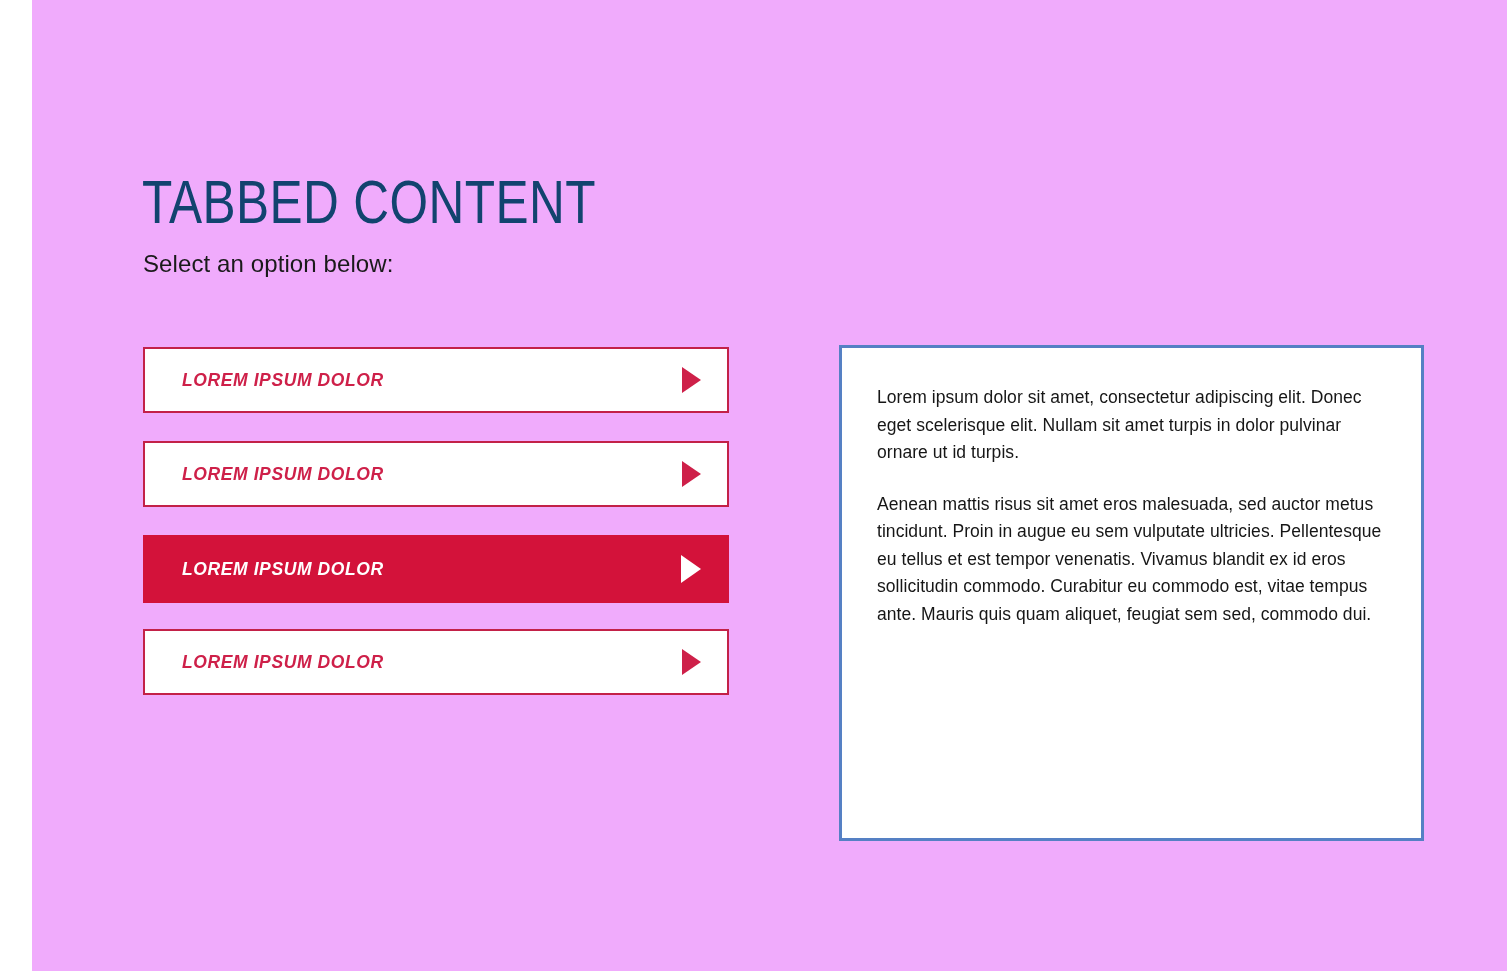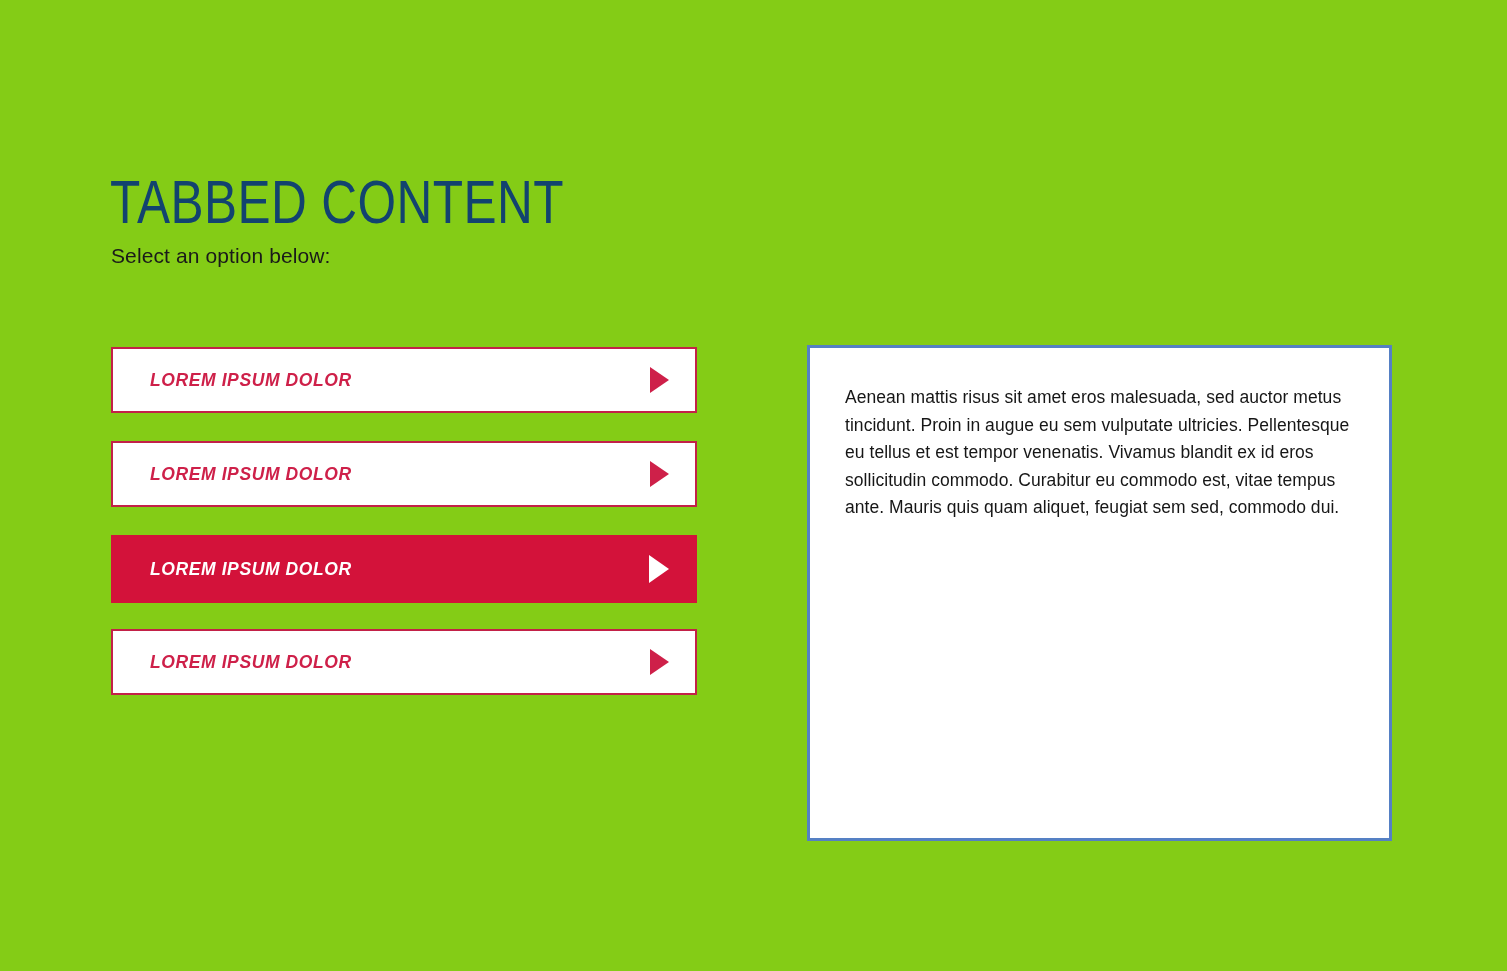--- a/index.html
+++ b/index.html
@@ -12,21 +12,22 @@
     height: 971px;
     background: #ffffff;
     font-family: "Liberation Sans", sans-serif;
     overflow: hidden;
     position: relative;
   }
 
   .slide {
     position: absolute;
     inset: 0;
-    background: #84cc16;
+    background: #f0abfc;
+    margin-left: 32px;
   }
 
   
   .page-title {
     position: absolute;
     left: 110px;
     top: 124px;
     font-family: "Liberation Sans Narrow", "Liberation Sans", sans-serif;
     font-size: 62px;
     line-height: 72px;
@@ -35,22 +36,22 @@
     color: #12436F;
     transform: scaleX(0.80);
     transform-origin: left top;
     white-space: nowrap;
   }
 
   
   .instruction {
     position: absolute;
     left: 111px;
-    top: 244px;
-    font-size: 21px;
+    top: 252px;
+    font-size: 24px;
     line-height: 24px;
     color: #1a1a1a;
     letter-spacing: 0.1px;
     white-space: nowrap;
   }
 
   
   .tab-list {
     position: absolute;
     left: 111px;
@@ -159,16 +160,17 @@
     </div>
 
     <div class="tab inactive">
       <span class="tab-label">LOREM IPSUM DOLOR</span>
       <span class="tab-arrow"></span>
     </div>
 
   </div>
 
   <div class="content-panel">
+    <p>Lorem ipsum dolor sit amet, consectetur adipiscing elit. Donec eget scelerisque elit. Nullam sit amet turpis in dolor pulvinar ornare ut id turpis.</p>
     <p>Aenean mattis risus sit amet eros malesuada, sed auctor metus tincidunt. Proin in augue eu sem vulputate ultricies. Pellentesque eu tellus et est tempor venenatis. Vivamus blandit ex id eros sollicitudin commodo. Curabitur eu commodo est, vitae tempus ante. Mauris quis quam aliquet, feugiat sem sed, commodo dui.</p>
   </div>
 
 </div>
 
 </body></html>

